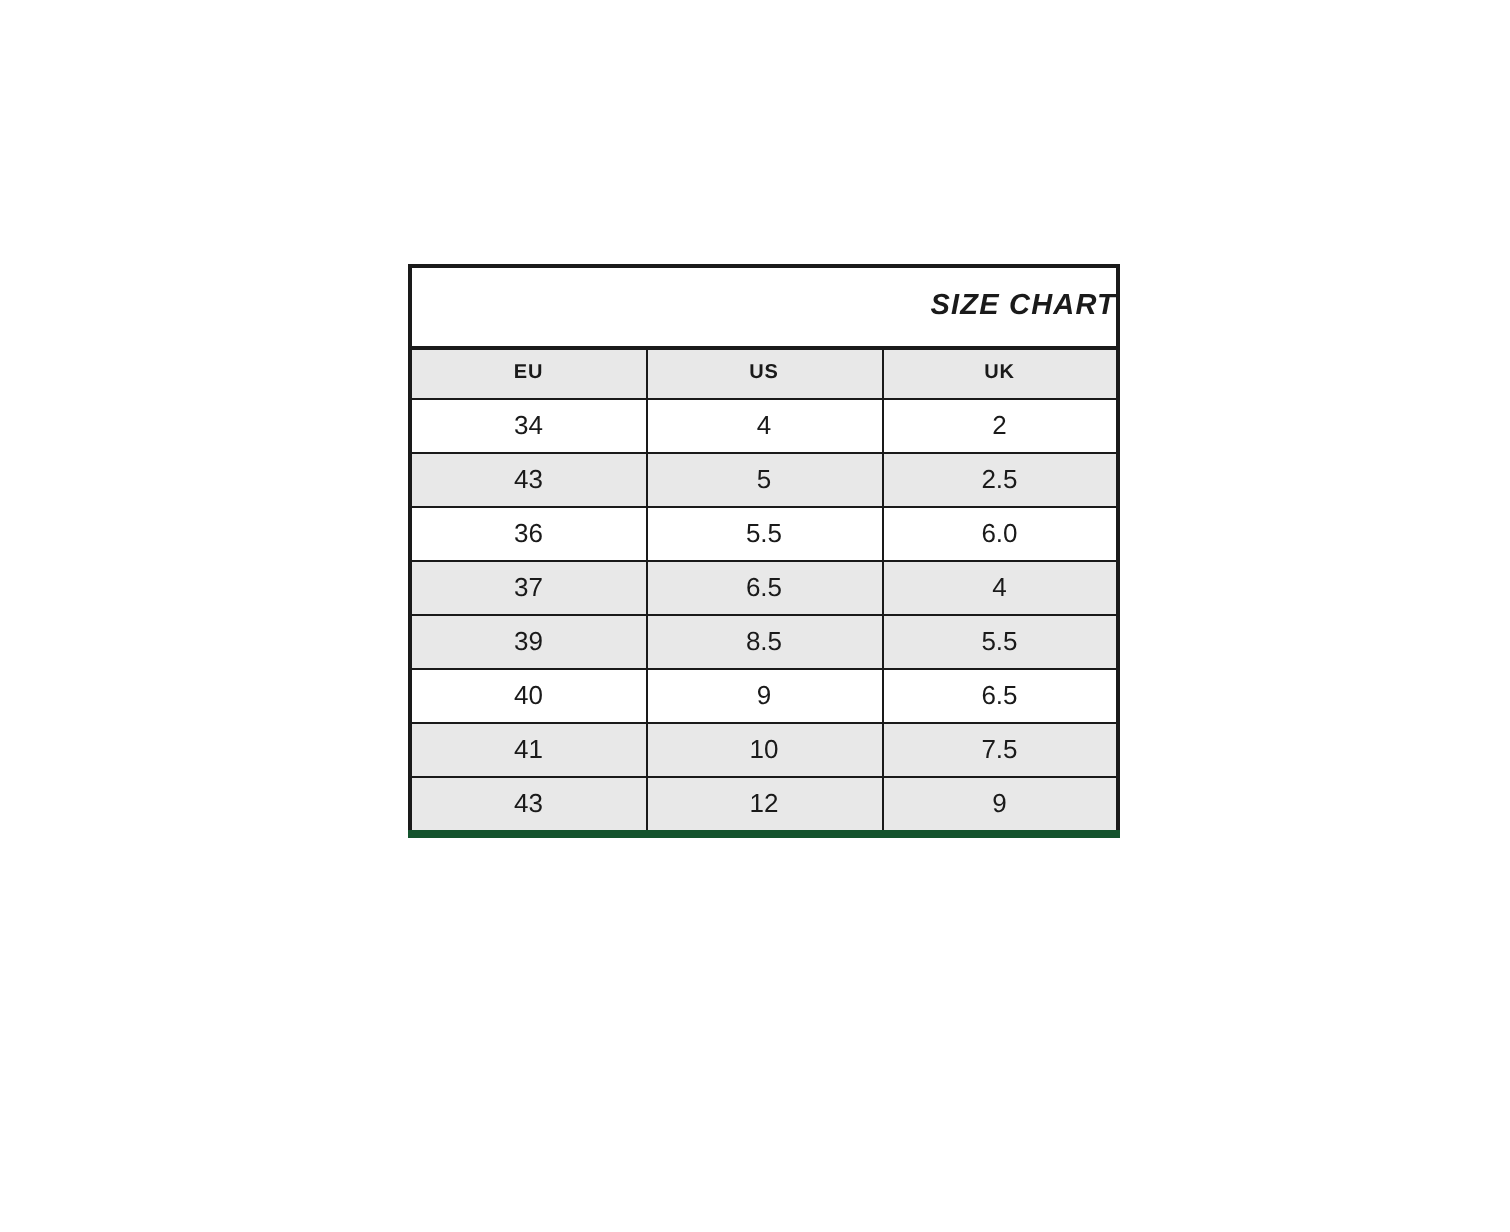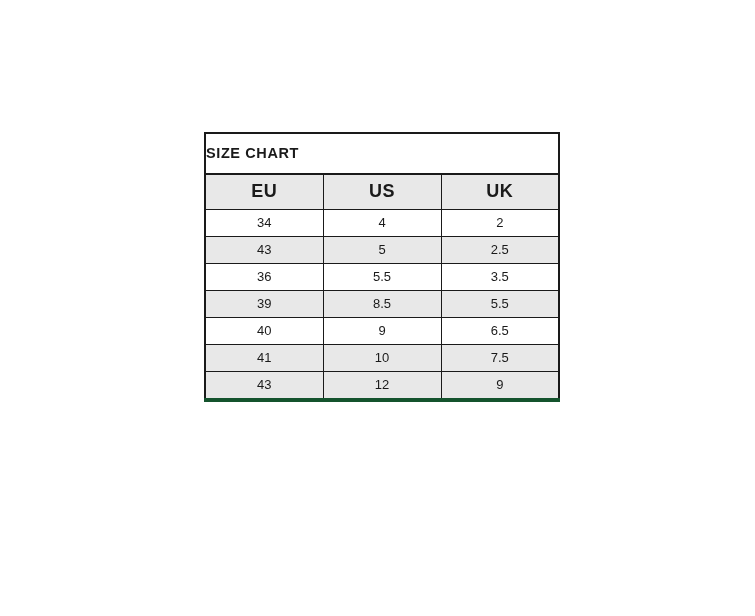--- a/index.html
+++ b/index.html
@@ -23,32 +23,33 @@
   }
   table.size-chart {
     width: 100%;
     border-collapse: collapse;
     table-layout: fixed;
     border: 2px solid #1a1a1a;
   }
   .title-row td {
     border: 2px solid #1a1a1a;
     border-bottom: 1px solid #1a1a1a;
-    text-align: left;
+    text-align: right;
     font-size: 14.5px;
     font-weight: bold;
     letter-spacing: 0.6px;
     padding: 11px 0 12px 0;
     background: #ffffff;
+    font-style: italic;
   }
   .header-row th {
     border: 1px solid #1a1a1a;
     border-top: 2px solid #1a1a1a;
     text-align: center;
-    font-size: 18px;
+    font-size: 10px;
     font-weight: bold;
     letter-spacing: 0.4px;
     padding: 6px 0 7px 0;
     background: #e8e8e8;
   }
   .data-row td {
     border: 1px solid #1a1a1a;
     text-align: center;
     font-size: 13px;
     padding: 5px 0 6px 0;
@@ -86,21 +87,26 @@
           <td class="col-last">2</td>
         </tr>
         <tr class="data-row shaded">
           <td class="col-first">43</td>
           <td>5</td>
           <td class="col-last">2.5</td>
         </tr>
         <tr class="data-row">
           <td class="col-first">36</td>
           <td>5.5</td>
-          <td class="col-last">3.5</td>
+          <td class="col-last">6.0</td>
+        </tr>
+        <tr class="data-row shaded">
+          <td class="col-first">37</td>
+          <td>6.5</td>
+          <td class="col-last">4</td>
         </tr>
         <tr class="data-row shaded">
           <td class="col-first">39</td>
           <td>8.5</td>
           <td class="col-last">5.5</td>
         </tr>
         <tr class="data-row">
           <td class="col-first">40</td>
           <td>9</td>
           <td class="col-last">6.5</td>

